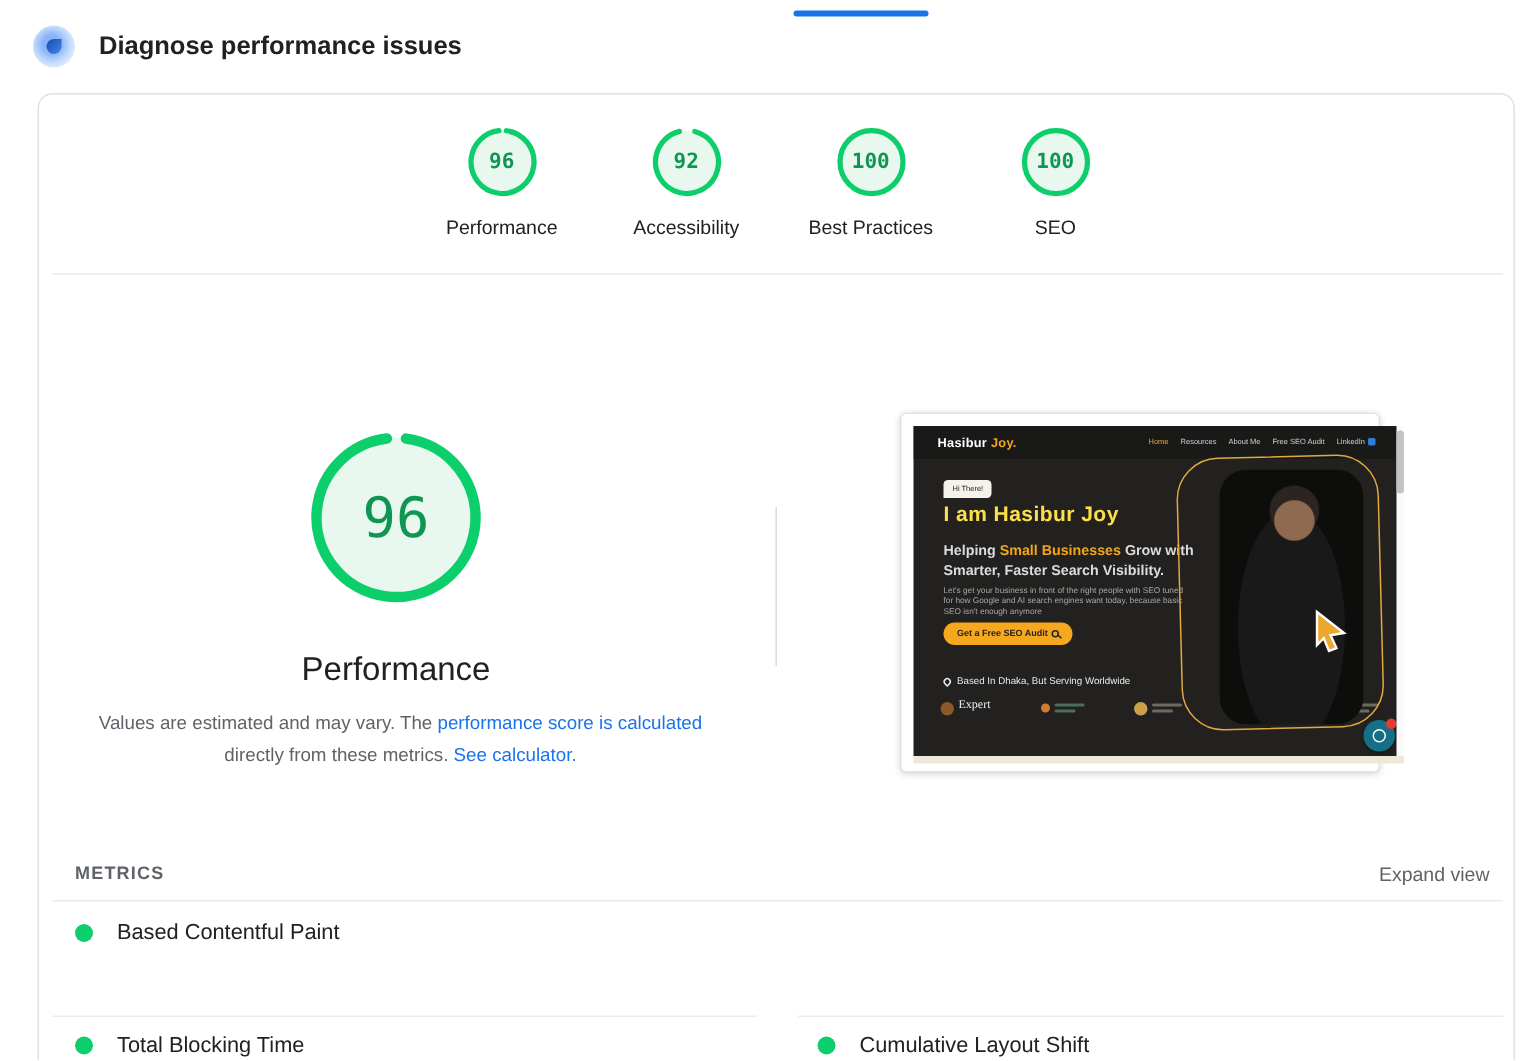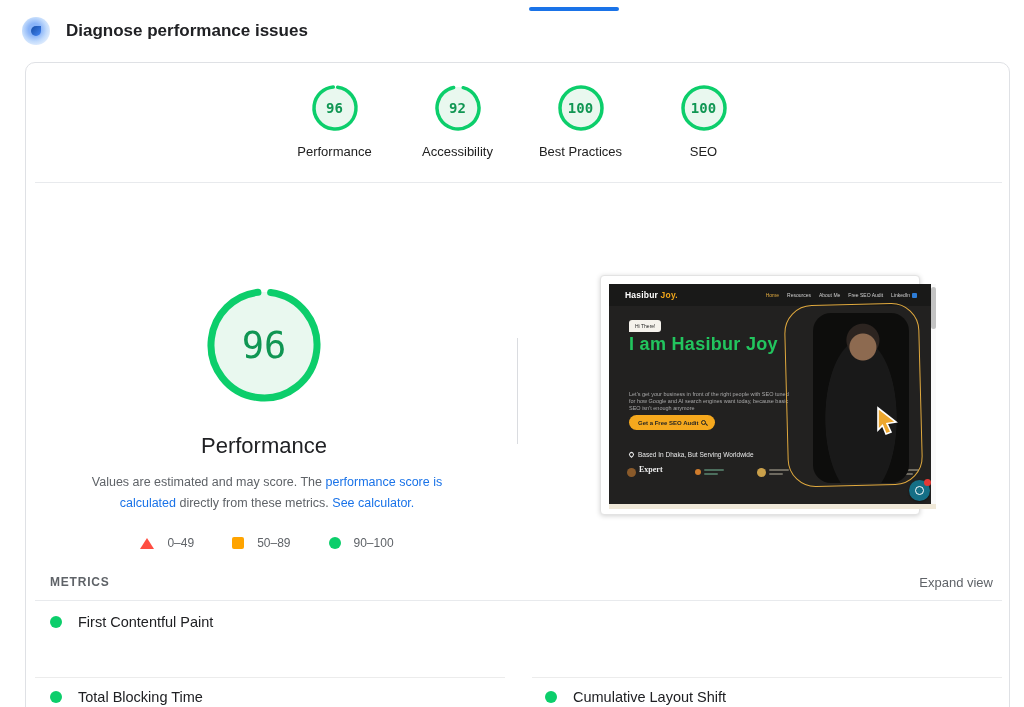--- a/index.html
+++ b/index.html
@@ -60,37 +60,37 @@
   .site-header { position:absolute; left:0; top:0; width:322px; height:22px; background:#191918;
     display:flex; align-items:center; justify-content:space-between; padding:0 14px 0 16px; }
   .site-logo { font-size:8.5px; font-weight:700; color:#fff; letter-spacing:.2px; }
   .site-logo .accent { color:#f2a71b; }
   .site-nav { display:flex; gap:8px; align-items:center; font-size:5px; color:#cfcfcf; }
   .site-nav .active { color:#e0a93e; }
   .li-badge { display:inline-block; width:5px; height:5px; background:#2d7cd6; border-radius:1px; margin-left:2px; vertical-align:middle; }
 
   .hero-badge { position:absolute; left:20px; top:36px; background:#f5f2ec; color:#262626;
     font-size:5px; padding:3px 6px; border-radius:3px 3px 3px 0; }
-  .site-headline { position:absolute; left:20px; top:50px; font-size:18px; font-weight:700; color:#22c55e; letter-spacing:.3px; }
+  .site-headline { position:absolute; left:20px; top:50px; font-size:14px; font-weight:700; color:#fde047; letter-spacing:.3px; }
   .site-sub { position:absolute; left:20px; top:77px; font-size:9.5px; font-weight:700; color:#dcdcdc; line-height:13px; }
   .site-sub .gold { color:#f2a71b; }
   .site-body { position:absolute; left:20px; top:107px; width:162px; font-size:5.5px; line-height:7px; color:#a8a8a8; }
   .site-cta { position:absolute; left:20px; top:131px; height:15px; background:#f5a81d; border-radius:8px;
     display:flex; align-items:center; gap:3px; padding:0 9px; font-size:6px; font-weight:700; color:#242424; }
   .mini-search { width:5px; height:5px; border:1px solid #242424; border-radius:50%; position:relative; }
   .mini-search::after { content:""; position:absolute; left:3px; top:3px; width:3px; height:1px; background:#242424; transform:rotate(45deg); }
 
   .site-location { position:absolute; left:20px; top:167px; display:flex; align-items:center; gap:4px;
     font-size:6.5px; color:#e8e8e8; }
   .mini-pin { width:5px; height:5px; border:1px solid #e8e8e8; border-radius:50% 50% 50% 0; transform:rotate(-45deg); }
 
   .brand-row { position:absolute; left:18px; top:182px; width:292px; display:flex; justify-content:space-between; align-items:center; }
   .brand { display:flex; align-items:center; gap:3px; }
   .brand-circle { width:9px; height:9px; border-radius:50%; }
-  .brand-name { font-family:"Liberation Serif", serif; font-size:8px; font-weight:700; color:#efefef; line-height:8px; }
+  .brand-name { font-family:"Liberation Serif", serif; font-size:8px; font-weight:400; color:#efefef; line-height:8px; }
   .brand-sub { font-size:3px; color:#9a8f7a; }
   .bars { display:flex; flex-direction:column; gap:2px; }
   .bar { width:20px; height:2px; background:#6e6a60; border-radius:1px; }
   .bar.short { width:14px; }
 
   .photo-frame { position:absolute; left:177px; top:20px; width:135px; height:182px;
     border:1.5px solid #e0a93e; border-radius:28px; transform:rotate(-1.5deg); }
   .photo { position:absolute; left:204px; top:29px; width:96px; height:170px; border-radius:18px;
     background:
       radial-gradient(circle at 52% 20%, #8d6a50 0 13px, rgba(0,0,0,0) 14px),
@@ -175,54 +175,44 @@
   <div class="big-gauge-wrap gauge">
     <svg width="120" height="120" viewBox="0 0 120 120">
       <circle cx="60" cy="60" r="53" fill="#e9f8ef"></circle>
       <circle class="arc" cx="60" cy="60" r="53" fill="none" stroke="#0cce6b" stroke-width="7" stroke-linecap="round" stroke-dasharray="319.68846842929736 333.0088212805181" transform="rotate(-82.8 60 60)"></circle>
     </svg>
     <div class="num" style="color:#109653">96</div>
   </div>
   <div class="big-gauge-title">Performance</div>
 
   <div class="disclaimer">
-    <span>Values are estimated and may score. The </span><a>performance score is calculated</a><span> directly from these metrics. </span><a>See calculator.</a>
-  </div>
-
-  <div class="legend">
-    <div class="legend-item">
-      <div class="shape-triangle"></div>
-      <span>0–49</span>
-    </div>
-    <div class="legend-item">
-      <div class="shape-square"></div>
-      <span>50–89</span>
-    </div>
-    <div class="legend-item">
-      <div class="shape-circle"></div>
-      <span>90–100</span>
-    </div>
-  </div>
+    <span>Values are estimated and may vary. The </span><a>performance score is calculated</a><span> directly from these metrics. </span><a>See calculator.</a>
+  </div>
+
 
   <div class="vdiv" style="left:517px; top:338px; height:106px;"></div>
 
   <div class="thumb">
     <div class="site">
       <div class="site-header">
         <div class="site-logo"><span>Hasibur </span><span class="accent">Joy.</span></div>
         <div class="site-nav">
           <span class="active">Home</span>
           <span>Resources</span>
           <span>About Me</span>
           <span>Free SEO Audit</span>
           <span><span>LinkedIn</span><span class="li-badge"></span></span>
         </div>
       </div>
       <div class="hero-badge">Hi There!</div>
       <div class="site-headline">I am Hasibur Joy</div>
+      <div class="site-sub">
+        <span>Helping </span><span class="gold">Small Businesses</span><span> Grow with</span><br>
+        <span>Smarter, Faster Search Visibility.</span>
+      </div>
       <div class="site-body">Let's get your business in front of the right people with SEO tuned for how Google and AI search engines want today, because basic SEO isn't enough anymore</div>
       <div class="site-cta">
         <span>Get a Free SEO Audit</span>
         <span class="mini-search"></span>
       </div>
       <div class="site-location">
         <span class="mini-pin"></span>
         <span>Based In Dhaka, But Serving Worldwide</span>
       </div>
       <div class="brand-row">
@@ -278,21 +268,21 @@
     <div class="cream-strip"></div>
   </div>
 
   <div class="metrics-title">METRICS</div>
   <div class="expand-view">Expand view</div>
   <div class="hdiv" style="left:35px; top:600px; width:967px;"></div>
 
   <div class="metric" style="left:50px; top:614px;">
     <div class="metric-head">
       <div class="metric-dot"></div>
-      <div class="metric-name">First Contentful Paint</div>
+      <div class="metric-name">Based Contentful Paint</div>
     </div>
   </div>
   <div class="metric" style="left:545px; top:614px;">
   </div>
 
   <div class="hdiv" style="left:35px; top:677px; width:470px; background:#ececec;"></div>
   <div class="hdiv" style="left:532px; top:677px; width:470px; background:#ececec;"></div>
 
   <div class="metric" style="left:50px; top:689px;">
     <div class="metric-head">

